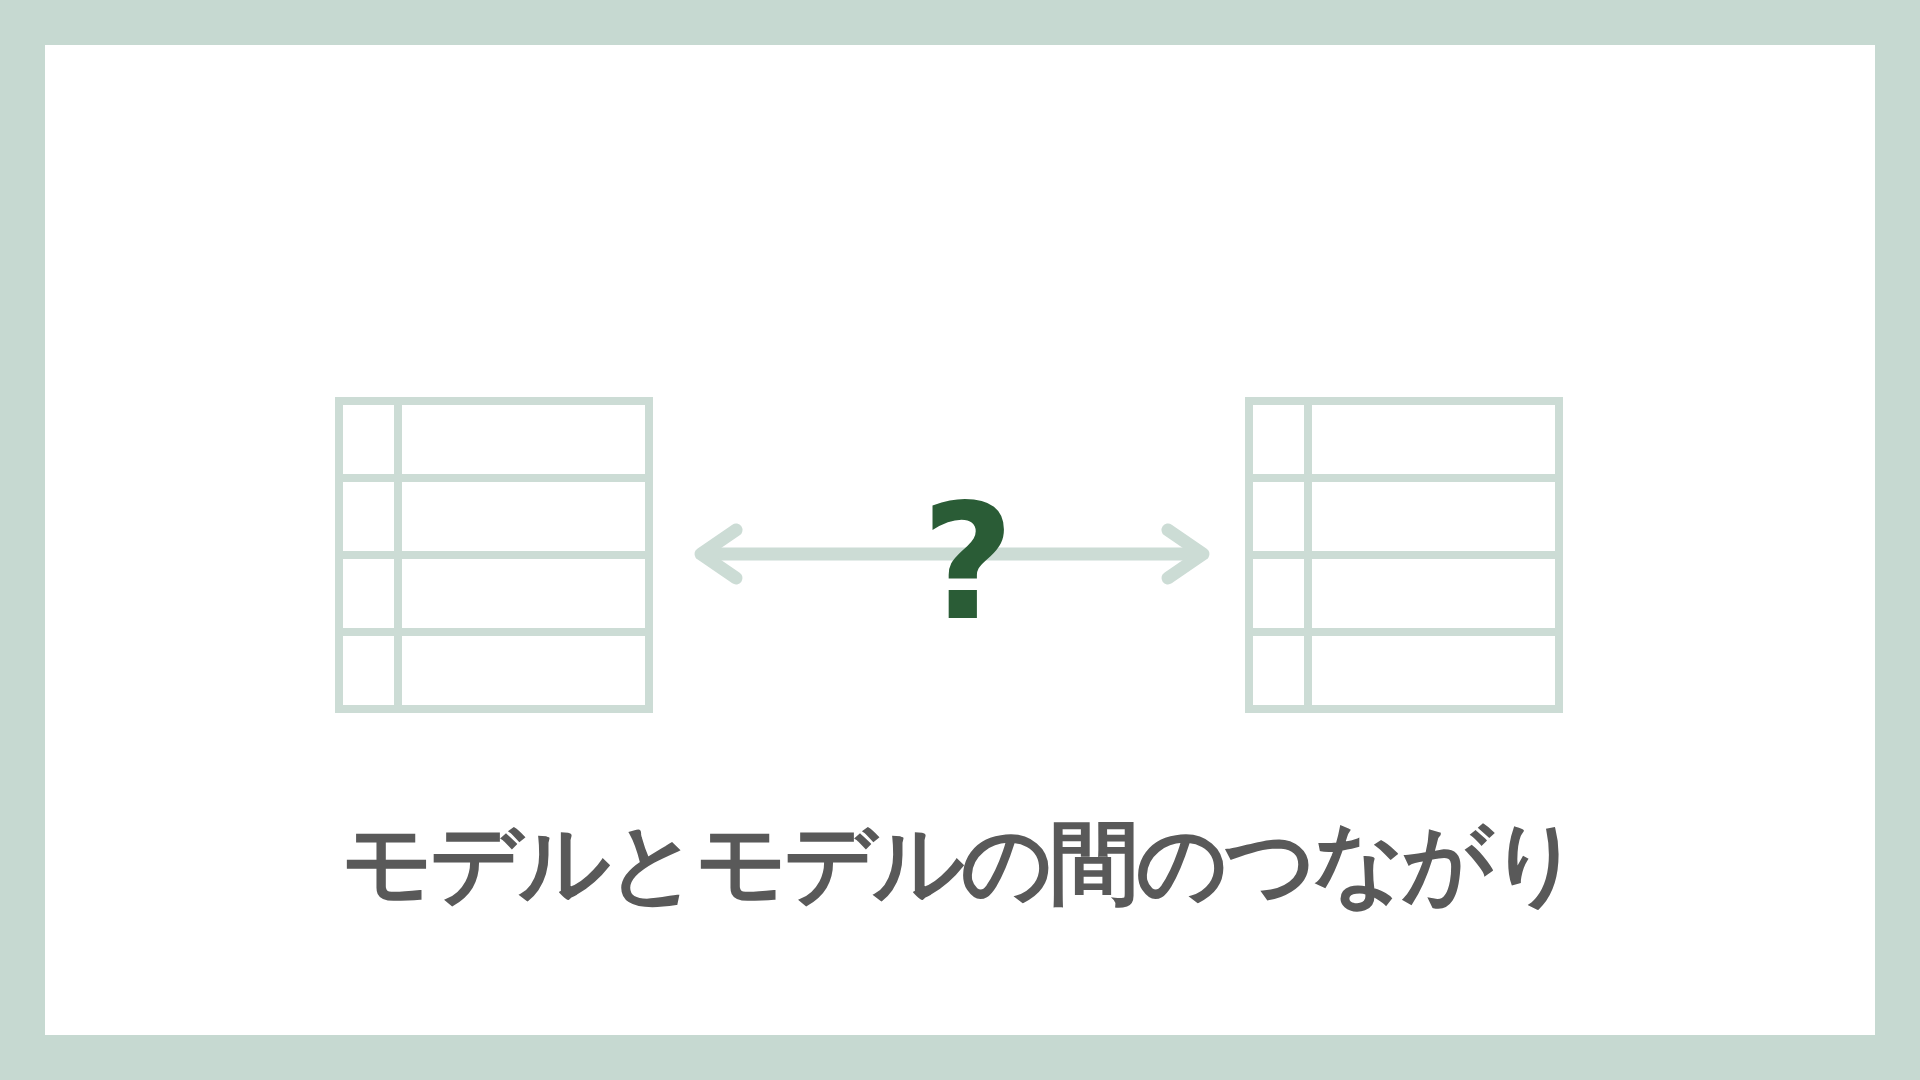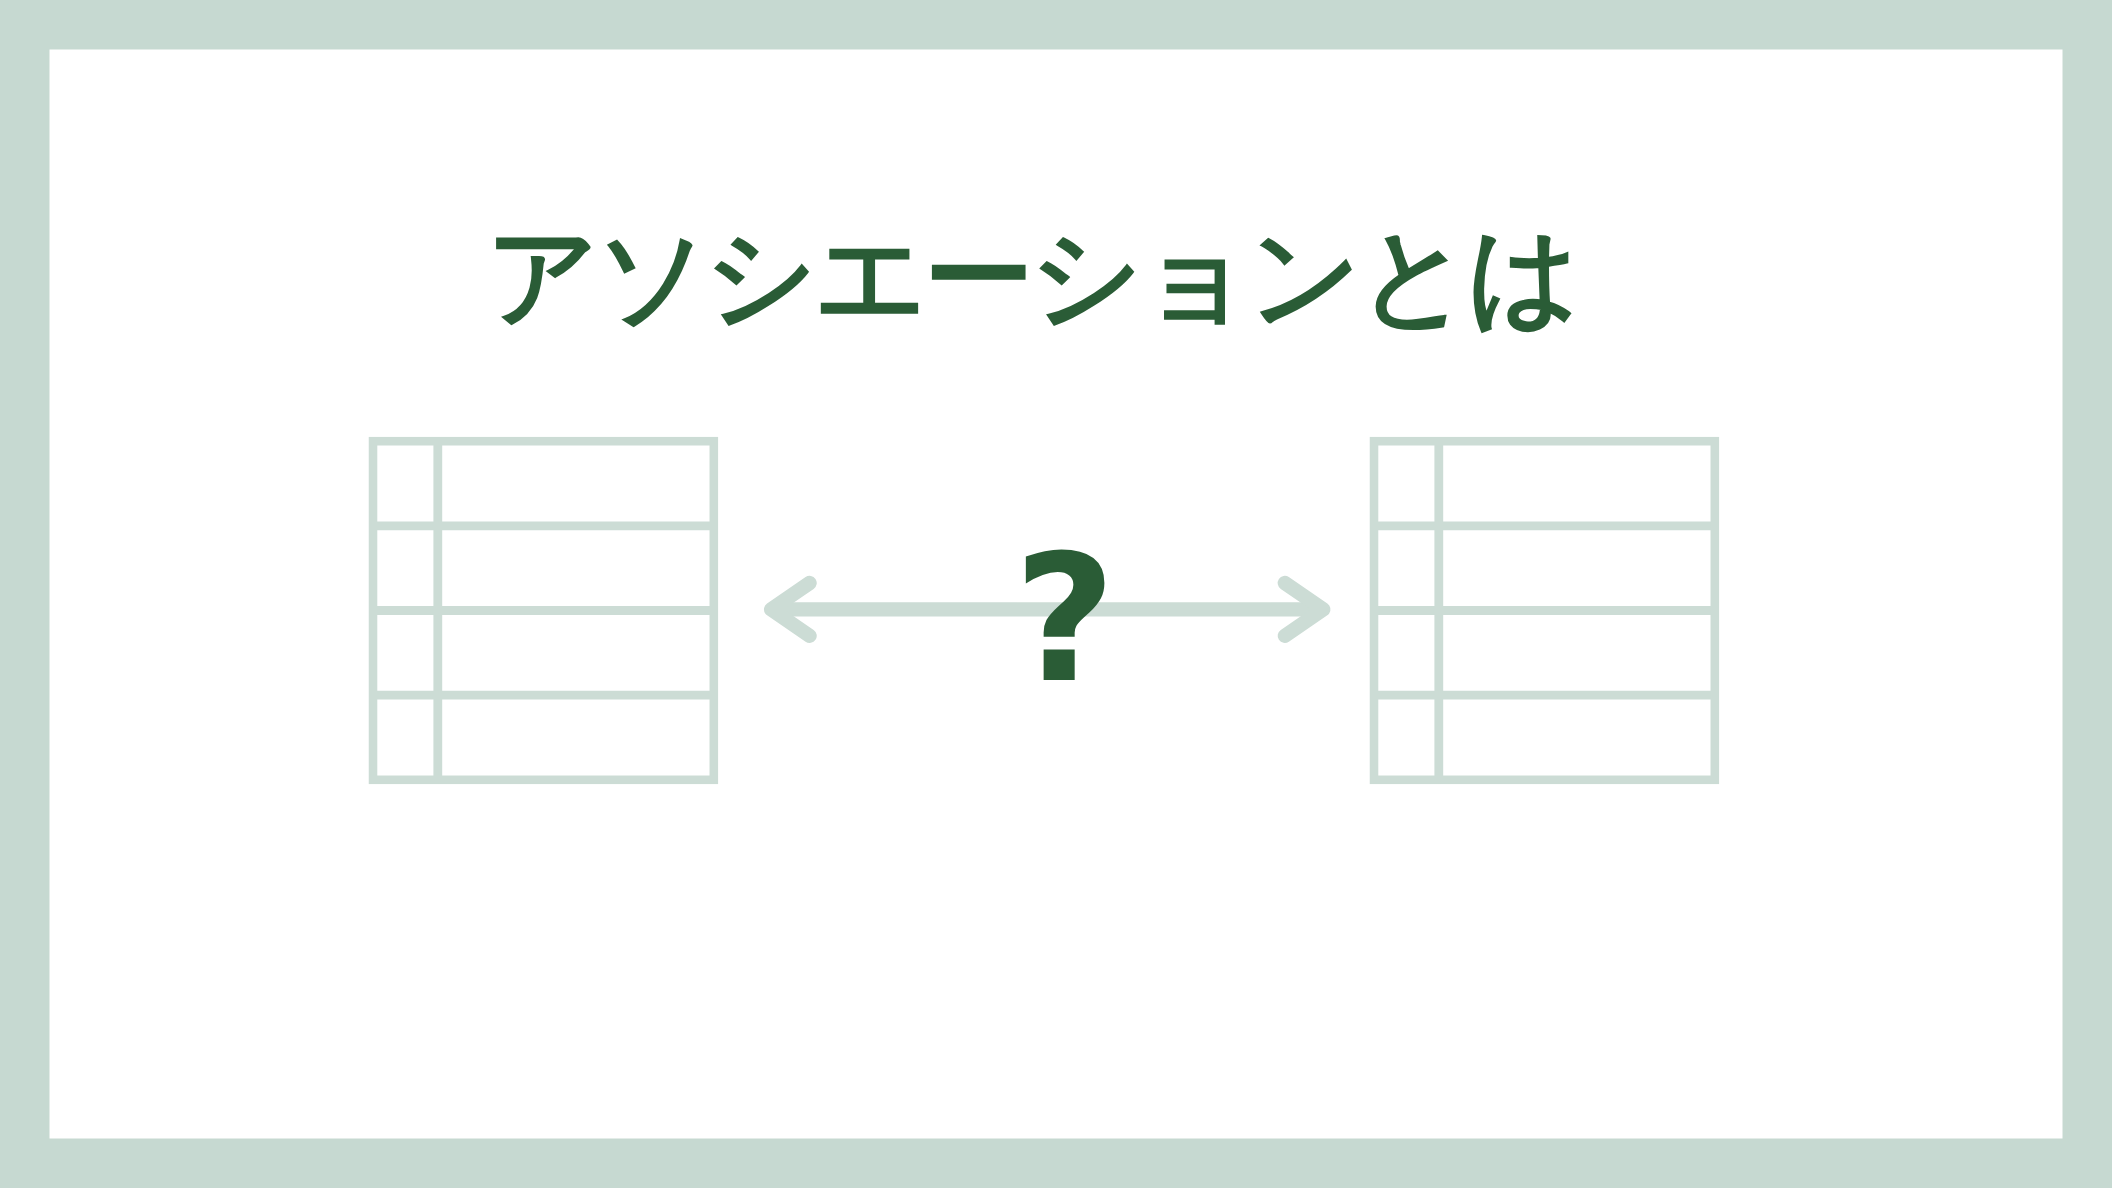--- a/index.html
+++ b/index.html
@@ -68,21 +68,20 @@
     color: #595959;
     white-space: nowrap;
   }
 </style>
 </head>
 <body>
 
 <div class="canvas">
   <div class="card">
 
-    <div class="slide-title">アソシエーションとは</div>
 
     <svg class="table-icon left" viewBox="0 0 318 316" xmlns="http://www.w3.org/2000/svg">
       <rect x="4" y="4" width="310" height="308" fill="none" stroke="#ccdcd5" stroke-width="8"></rect>
       <line x1="63" y1="4" x2="63" y2="312" stroke="#ccdcd5" stroke-width="8"></line>
       <line x1="4" y1="81" x2="314" y2="81" stroke="#ccdcd5" stroke-width="8"></line>
       <line x1="4" y1="158" x2="314" y2="158" stroke="#ccdcd5" stroke-width="8"></line>
       <line x1="4" y1="235" x2="314" y2="235" stroke="#ccdcd5" stroke-width="8"></line>
     </svg>
 
     <svg class="table-icon right" viewBox="0 0 318 316" xmlns="http://www.w3.org/2000/svg">
@@ -96,15 +95,16 @@
     <svg class="arrow-icon" viewBox="0 0 524 80" xmlns="http://www.w3.org/2000/svg">
       <g stroke="#ccdcd5" stroke-width="13" stroke-linecap="round" stroke-linejoin="round" fill="none">
         <line x1="16" y1="40" x2="508" y2="40"></line>
         <polyline points="46,16 11,40 46,64"></polyline>
         <polyline points="478,16 513,40 478,64"></polyline>
       </g>
     </svg>
 
     <div class="question-mark">?</div>
 
+    <div class="slide-subtitle">モデルとモデルの間のつながり</div>
 
   </div>
 </div>
 
 </body></html>

